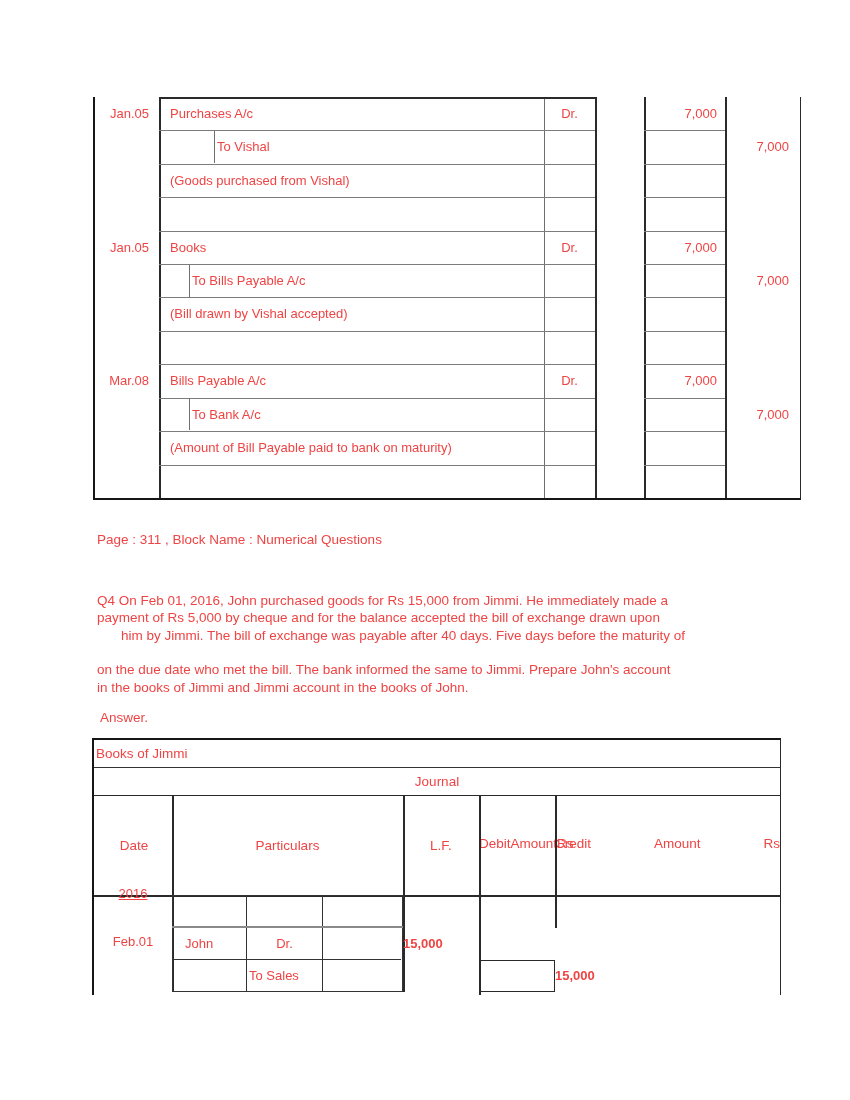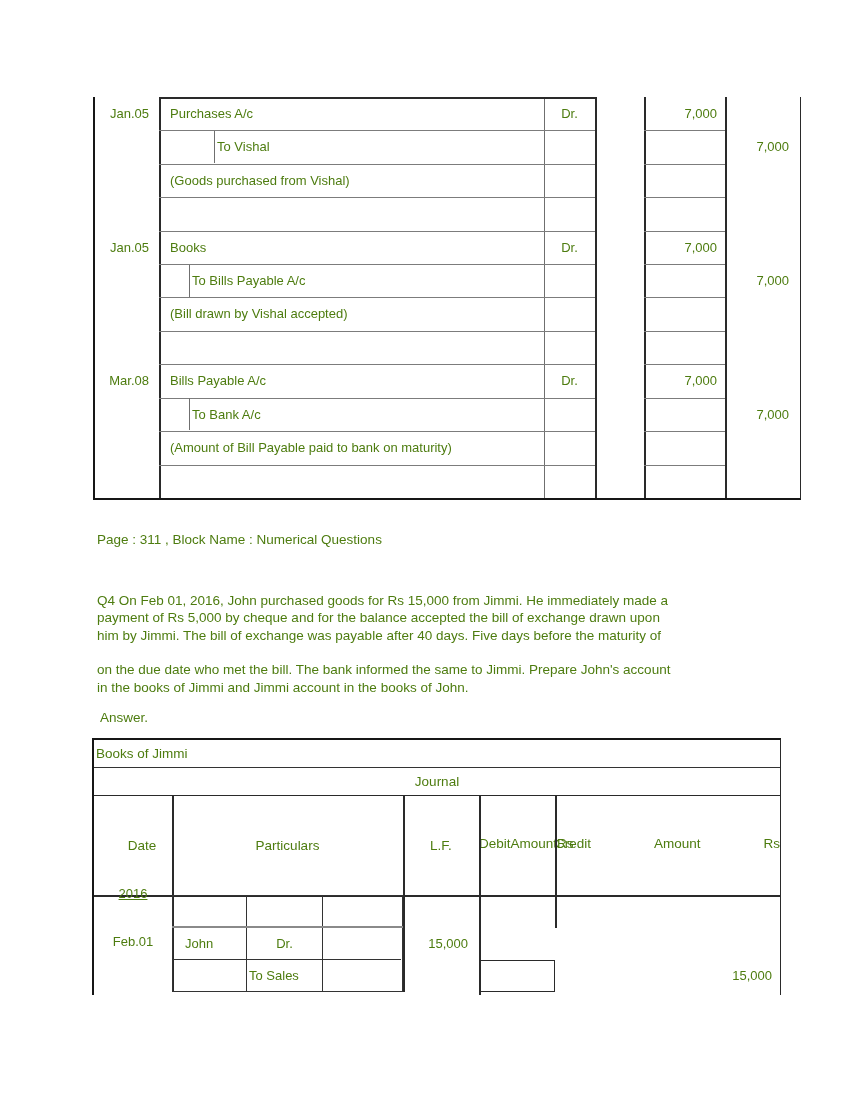--- a/index.html
+++ b/index.html
@@ -1,17 +1,17 @@
 <!DOCTYPE html>
 <html><head>
 <meta charset="utf-8">
 <style>
   html,body{margin:0;padding:0;background:#fff;}
   .page{position:relative;width:850px;height:1100px;background:#ffffff;overflow:hidden;
-        font-family:"Liberation Sans","DejaVu Sans",sans-serif;color:#4d7c0f;}
+        font-family:"Liberation Sans","DejaVu Sans",sans-serif;color:#ef4444;}
   .txt{position:absolute;font-size:13px;line-height:33px;white-space:nowrap;}
   .vline{position:absolute;background:#2a2a2a;width:1.5px;}
   .vline.thin{width:1px;background:#6f6f6f;}
   .hline{position:absolute;background:#7c7c7c;height:1px;}
   
   .jt{position:absolute;left:93px;top:97px;width:705px;height:401px;
       border-left:2.5px solid #161616;border-bottom:2.5px solid #161616;
       border-right:1.5px solid #2a2a2a;}
   .jt .p-line{left:64px;width:436px;}
   .jt .d-line{left:549px;width:81px;}
@@ -35,21 +35,21 @@
       align-items:center;justify-content:center;font-size:13.5px;box-sizing:border-box;}
   .bt .hdr.multi{justify-content:space-between;padding:7px 0 12px 0;}
   .bt .dcol{position:absolute;left:0;width:78px;text-align:center;font-size:13px;height:16px;line-height:16px;}
   .grid{position:absolute;left:78px;top:155px;width:231px;height:97px;box-sizing:border-box;
         border:1.2px solid #333;display:grid;grid-template-columns:74px 76px 78px;grid-template-rows:32px 31.5px 31.5px;}
   .grid .cell{border-right:1.2px solid #333;border-bottom:1.2px solid #333;font-size:13px;
         display:flex;align-items:center;box-sizing:border-box;}
   .grid .cell:nth-child(3n){border-right:none;}
   .grid .cell:nth-child(n+7){border-bottom:none;}
   .bt .thickline{position:absolute;left:78px;top:186px;width:231px;height:2px;background:#8a8a8a;}
-  .bt .num{position:absolute;font-size:13px;line-height:32px;text-align:right;white-space:nowrap;}
+  .bt .num{position:absolute;font-size:13px;line-height:32px;white-space:nowrap;font-weight:bold;}
   .smallbox{position:absolute;left:385px;top:220px;width:76px;height:32px;box-sizing:border-box;border:1.5px solid #2a2a2a;}
 </style>
 </head>
 <body>
 
 <div class="page">
 
   <div class="jt">
 
     <div class="vline" style="left:64px;top:0;height:401px;"></div>
@@ -109,31 +109,31 @@
     <div class="vline thin" style="left:94px;top:301px;height:32px;"></div>
     <div class="txt" style="left:97px;top:301px;">To Bank A/c</div>
     <div class="txt camt" style="top:301px;">7,000</div>
     <div class="txt acct" style="top:334px;">(Amount of Bill Payable paid to bank on maturity)</div>
   </div>
 
   <div class="pageinfo">Page : 311 , Block Name : Numerical Questions</div>
 
   <div class="qline" style="top:592px;">Q4 On Feb 01, 2016, John purchased goods for Rs 15,000 from Jimmi. He immediately made a</div>
   <div class="qline" style="top:609px;">payment of Rs 5,000 by cheque and for the balance accepted the bill of exchange drawn upon</div>
-  <div class="qline" style="top:627px;">him by Jimmi. The bill of exchange was payable after 40 days. Five days before the maturity of</div>
+  <div class="qline" style="top:627px;margin-left:24px;">him by Jimmi. The bill of exchange was payable after 40 days. Five days before the maturity of</div>
   <div class="qline" style="top:661px;">on the due date who met the bill. The bank informed the same to Jimmi. Prepare John's account</div>
   <div class="qline" style="top:679px;">in the books of Jimmi and Jimmi account in the books of John.</div>
 
   <div class="answer">Answer.</div>
 
   <div class="bt">
     <div class="title-row">Books of Jimmi</div>
     <div class="journal-row">Journal</div>
 
-    <div class="hdr" style="left:8px;width:80px;">
+    <div class="hdr" style="left:0;width:80px;">
       <span>Date</span>
     </div>
     <div class="hdr" style="left:78px;width:231px;">
       <span>Particulars</span>
     </div>
     <div class="hdr" style="left:309px;width:76px;">
       <span>L.F.</span>
     </div>
     <div class="hdr multi" style="left:385px;width:76px;">
       <span>Debit</span>

